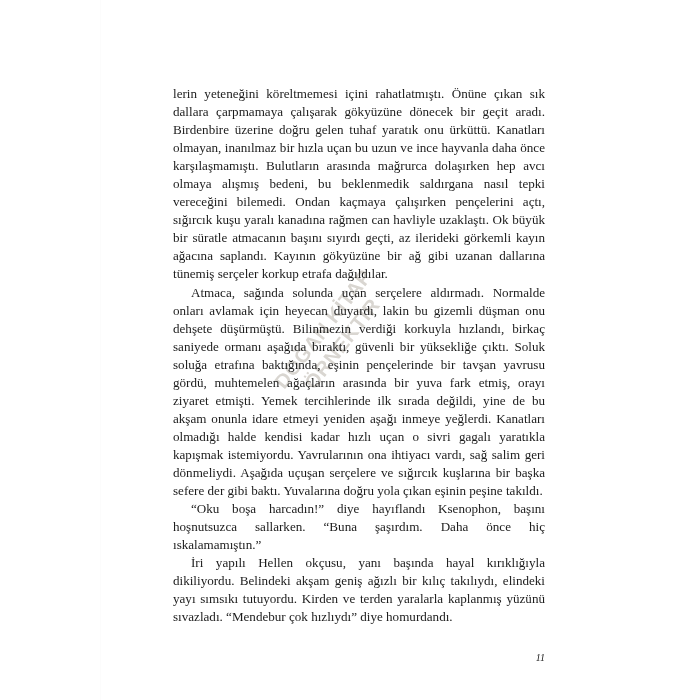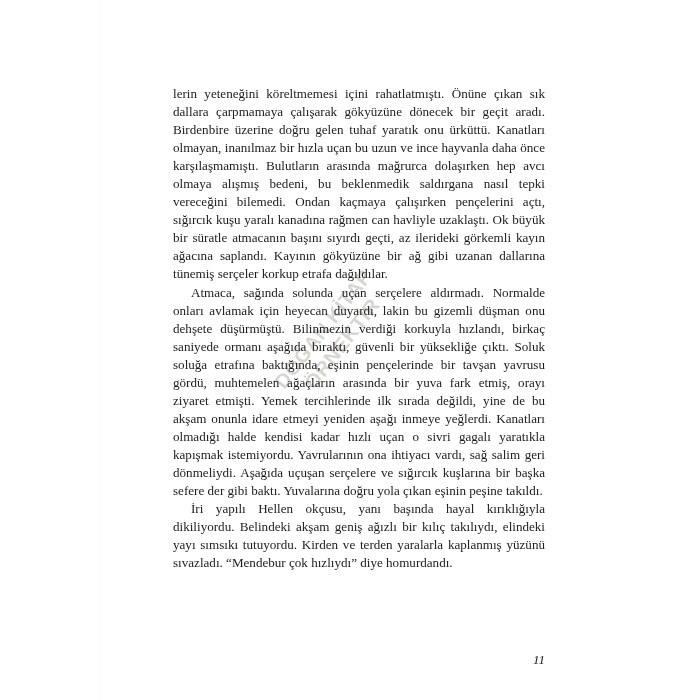--- a/index.html
+++ b/index.html
@@ -87,21 +87,21 @@
     text-indent: 0;
     margin-top: 43px;
   }
 
   .folio {
     position: absolute;
     left: 173px;
     top: 652px;
     width: 372px;
     text-align: right;
-    font-size: 13px;
+    font-size: 10px;
     color: #1b1b1b;
     z-index: 2;
     font-style: italic;
   }
 </style>
 </head>
 <body>
 
 <div class="page">
 
@@ -110,18 +110,19 @@
   <div class="watermark">
     <div class="watermark-inner">
       <span class="watermark-line1">DOĞAN KİTAP</span>
       <span class="watermark-line2">ÖRNEKTİR</span>
     </div>
   </div>
 
   <div class="text-column">
     <p class="para no-indent">lerin yeteneğini köreltmemesi içini rahatlatmıştı. Önüne çıkan sık dallara çarpmamaya çalışarak gökyüzüne dönecek bir geçit aradı. Birdenbire üzerine doğru gelen tuhaf yaratık onu ürküttü. Kanatları olmayan, inanılmaz bir hızla uçan bu uzun ve ince hayvanla daha önce karşılaşmamıştı. Bulutların arasında mağrurca dolaşırken hep avcı olmaya alışmış bedeni, bu beklenmedik saldırgana nasıl tepki vereceğini bilemedi. Ondan kaçmaya çalışırken pençelerini açtı, sığırcık kuşu yaralı kanadına rağmen can havliyle uzaklaştı. Ok büyük bir süratle atmacanın başını sıyırdı geçti, az ilerideki görkemli kayın ağacına saplandı. Kayının gökyüzüne bir ağ gibi uzanan dallarına tünemiş serçeler korkup etrafa dağıldılar.</p>
     <p class="para">Atmaca, sağında solunda uçan serçelere aldırmadı. Normalde onları avlamak için heyecan duyardı, lakin bu gizemli düşman onu dehşete düşürmüştü. Bilinmezin verdiği korkuyla hızlandı, birkaç saniyede ormanı aşağıda bıraktı, güvenli bir yüksekliğe çıktı. Soluk soluğa etrafına baktığında, eşinin pençelerinde bir tavşan yavrusu gördü, muhtemelen ağaçların arasında bir yuva fark etmiş, orayı ziyaret etmişti. Yemek tercihlerinde ilk sırada değildi, yine de bu akşam onunla idare etmeyi yeniden aşağı inmeye yeğlerdi. Kanatları olmadığı halde kendisi kadar hızlı uçan o sivri gagalı yaratıkla kapışmak istemiyordu. Yavrularının ona ihtiyacı vardı, sağ salim geri dönmeliydi. Aşağıda uçuşan serçelere ve sığırcık kuşlarına bir başka sefere der gibi baktı. Yuvalarına doğru yola çıkan eşinin peşine takıldı.</p>
+    <p class="para">“Oku boşa harcadın!” diye hayıflandı Ksenophon, başını hoşnutsuzca sallarken. “Buna şaşırdım. Daha önce hiç ıskalamamıştın.”</p>
     <p class="para">İri yapılı Hellen okçusu, yanı başında hayal kırıklığıyla dikiliyordu. Belindeki akşam geniş ağızlı bir kılıç takılıydı, elindeki yayı sımsıkı tutuyordu. Kirden ve terden yaralarla kaplanmış yüzünü sıvazladı. “Mendebur çok hızlıydı” diye homurdandı.</p>
   </div>
 
   <div class="folio">11</div>
 
 </div>
 
 </body></html>

